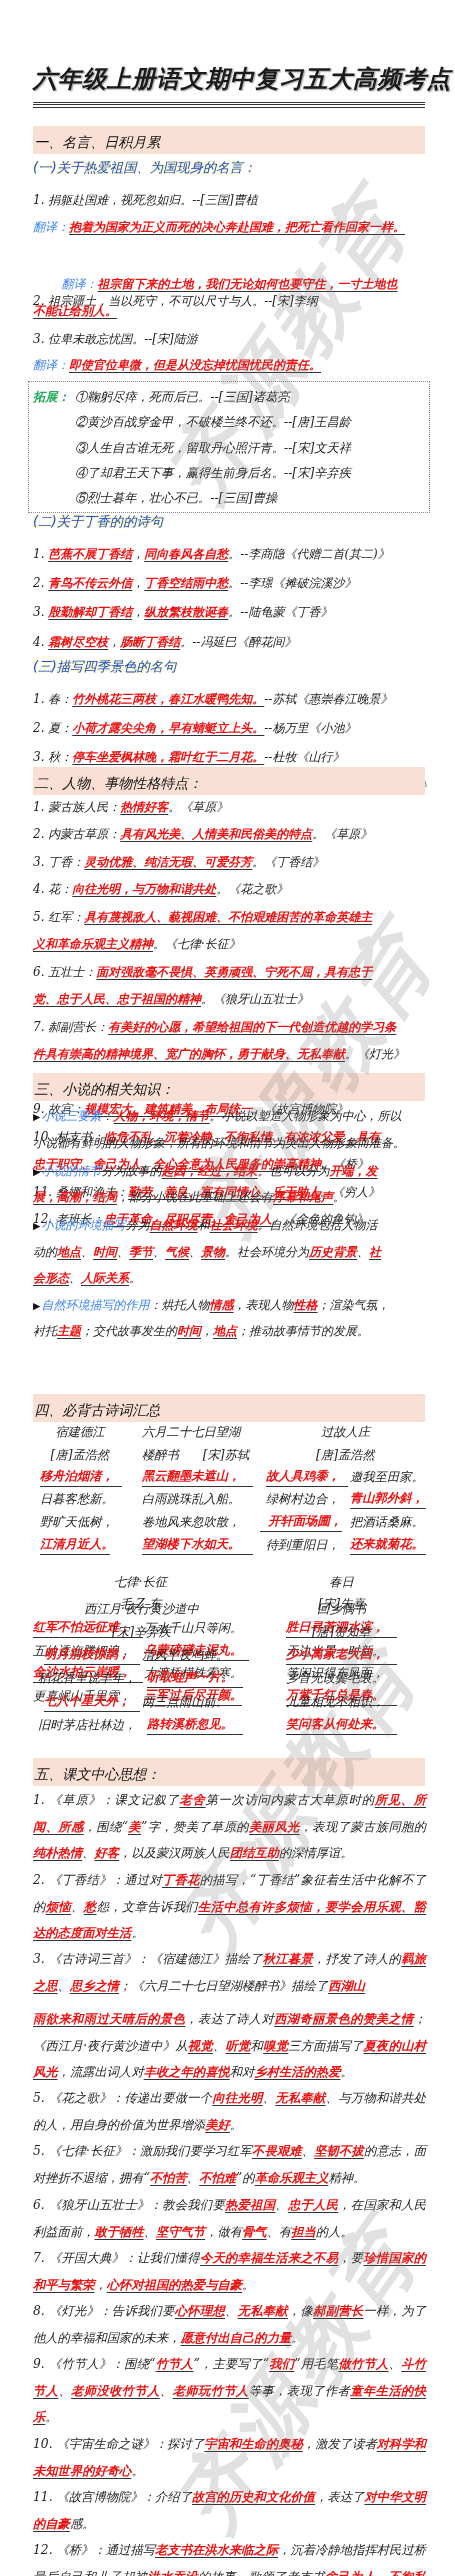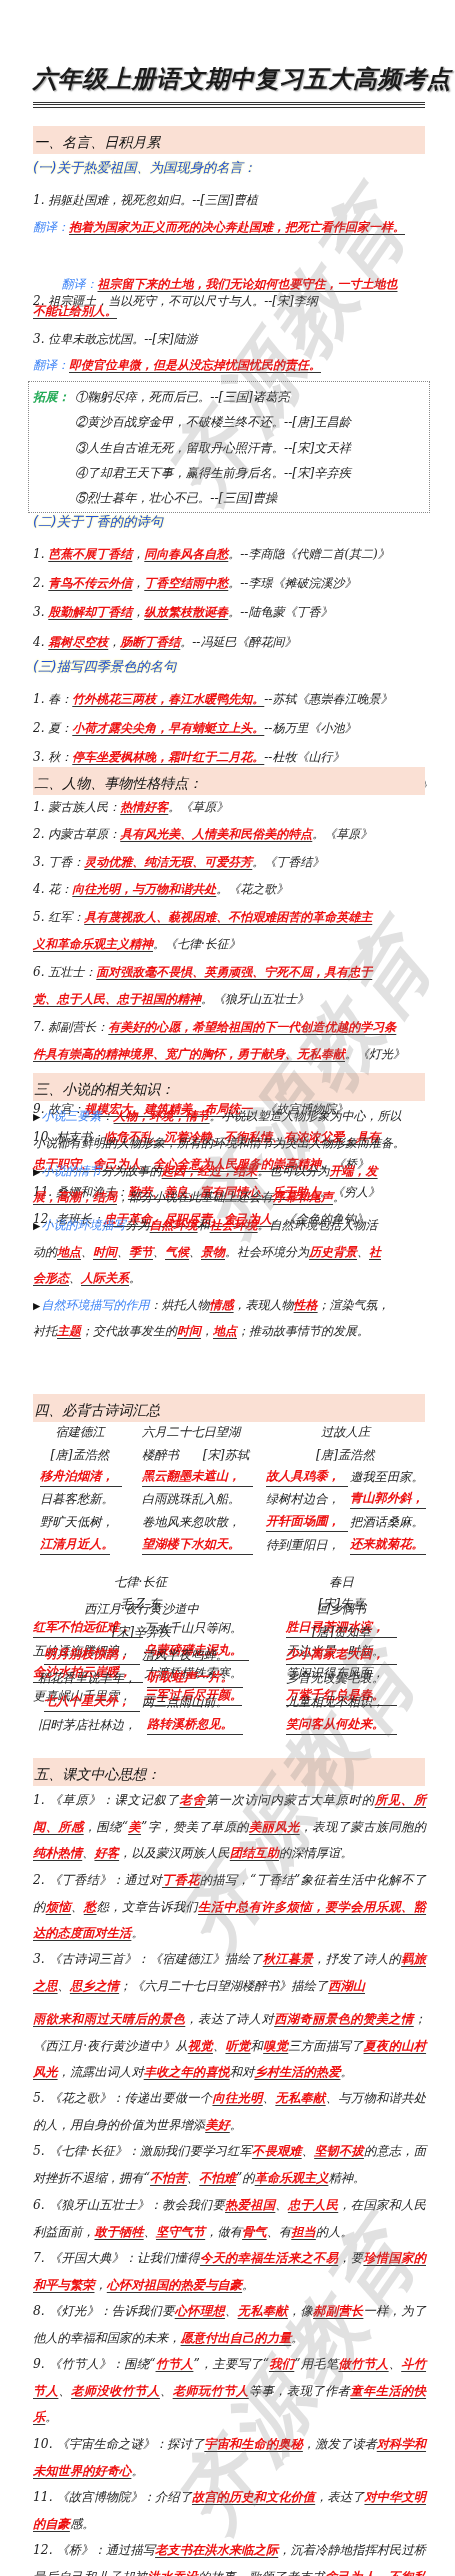--- a/index.html
+++ b/index.html
@@ -132,21 +132,21 @@
       <div class="abs poem" style="left: 142px; top: 1466px; width: 111px; border-bottom: 1.3px solid rgb(51, 51, 51); line-height: 20px;"><span class="rl">黑云翻墨未遮山，</span></div>
       <div class="abs poem" style="left:142px;top:1488px;"><span>白雨跳珠乱入船。</span></div>
       <div class="abs poem" style="left:142px;top:1511px;"><span>卷地风来忽吹散，</span></div>
       <div class="abs poem" style="left: 142px; top: 1534px; width: 111px; border-bottom: 1.3px solid rgb(51, 51, 51); line-height: 20px;"><span class="rl">望湖楼下水如天。</span></div>
       <div class="abs poem ctr " style="left:266px;top:1421px;width:159px;">过故人庄</div>
       <div class="abs poem ctr green-t" style="left:266px;top:1444px;width:159px;">[唐]孟浩然</div>
       <div class="abs poem" style="left: 266px; top: 1466px; width: 82px; border-bottom: 1.3px solid rgb(51, 51, 51); line-height: 20px;"><span class="rl">故人具鸡黍，</span></div>
       <div class="abs poem" style="left:350px;top:1466px;"><span>邀我至田家。</span></div>
       <div class="abs poem" style="left:266px;top:1488px;"><span>绿树村边合，</span></div>
       <div class="abs poem" style="left: 350px; top: 1488px; width: 76px; border-bottom: 1.3px solid rgb(51, 51, 51); line-height: 20px;"><span class="rl">青山郭外斜，</span></div>
-      <div class="abs poem" style="left: 266px; top: 1511px; width: 82px; border-bottom: 1.3px solid rgb(51, 51, 51); line-height: 20px;"><span class="rl">开轩面场圃，</span></div>
+      <div class="abs poem" style="left: 260px; top: 1511px; width: 82px; border-bottom: 1.3px solid rgb(51, 51, 51); line-height: 20px; text-align: right;"><span class="rl">开轩面场圃，</span></div>
       <div class="abs poem" style="left:350px;top:1511px;"><span>把酒话桑麻。</span></div>
       <div class="abs poem" style="left:266px;top:1534px;"><span>待到重阳日，</span></div>
       <div class="abs poem" style="left: 350px; top: 1534px; width: 76px; border-bottom: 1.3px solid rgb(51, 51, 51); line-height: 20px;"><span class="rl">还来就菊花。</span></div>
       <div class="abs poem ctr " style="left:33px;top:1571px;width:215px;">七律·长征</div>
       <div class="abs poem ctr green-t" style="left:33px;top:1593px;width:215px;">毛 Z 东</div>
       <div class="abs poem" style="left: 33px; top: 1617px; width: 110px; border-bottom: 1.3px solid rgb(51, 51, 51); line-height: 20px;"><span class="rl">红军不怕远征难，</span></div>
       <div class="abs poem" style="left:144px;top:1617px;"><span>万水千山只等闲。</span></div>
       <div class="abs poem" style="left:33px;top:1640px;text-align:right;"><span>五岭逶迤腾细浪，</span></div>
       <div class="abs poem" style="left: 144px; top: 1640px; width: 105px; border-bottom: 1.3px solid rgb(51, 51, 51); line-height: 20px;"><span class="rl">乌蒙磅礴走泥丸。</span></div>
       <div class="abs poem" style="left: 33px; top: 1662px; width: 110px; border-bottom: 1.3px solid rgb(51, 51, 51); line-height: 20px;"><span class="rl">金沙水拍云崖暖，</span></div>

